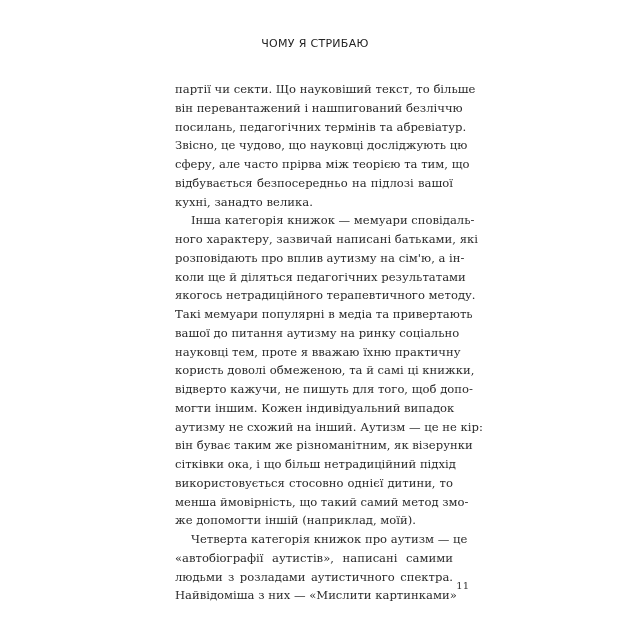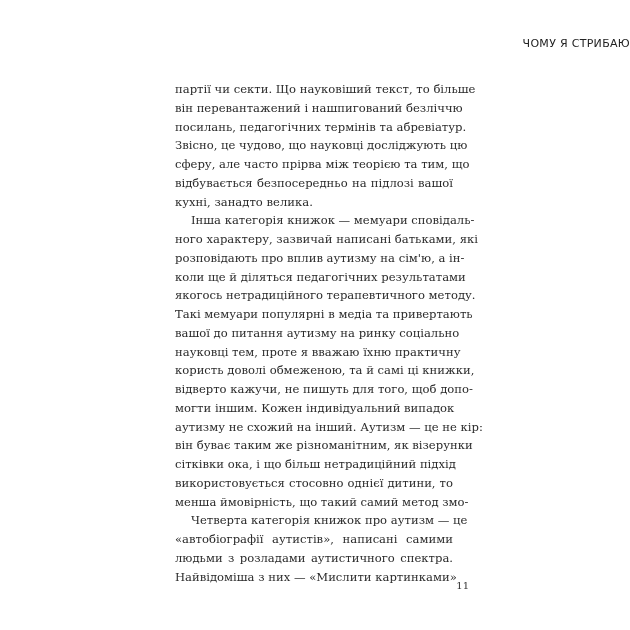--- a/index.html
+++ b/index.html
@@ -1,19 +1,19 @@
 <!DOCTYPE html>
 <html><head>
   <meta charset="utf-8">
   <style>
     html, body { margin:0; padding:0; background:#ffffff; }
     body { width:630px; height:630px; position:relative; overflow:hidden; }
     .page { position:absolute; left:0; top:0; width:630px; height:630px; background:#fff; }
     .running-head {
-      position:absolute; top:37px; left:0; width:630px; text-align:right;
+      position:absolute; top:37px; left:0; width:630px; text-align:center;
       font-family:"DejaVu Sans", sans-serif; font-size:11px; letter-spacing:0.3px;
       color:#222;
     }
     .body-text {
       position:absolute; left:175px; top:64px; width:278px;
       font-family:"DejaVu Serif", serif; font-size:11.6px; line-height:18.75px;
       color:#2a2a2a;
       margin-top:16px;
     }
     .line { display:block; white-space:nowrap; text-align:justify; text-align-last:justify; height:18.75px; }
@@ -52,20 +52,21 @@
       <span class="line">вашої до питання аутизму на ринку соціально</span>
       <span class="line">науковці тем, проте я вважаю їхню практичну</span>
       <span class="line">користь доволі обмеженою, та й самі ці книжки,</span>
       <span class="line">відверто кажучи, не пишуть для того, щоб допо-</span>
       <span class="line">могти іншим. Кожен індивідуальний випадок</span>
       <span class="line">аутизму не схожий на інший. Аутизм — це не кір:</span>
       <span class="line">він буває таким же різноманітним, як візерунки</span>
       <span class="line">сітківки ока, і що більш нетрадиційний підхід</span>
       <span class="line">використовується стосовно однієї дитини, то</span>
       <span class="line">менша ймовірність, що такий самий метод змо-</span>
+      <span class="line last">же допомогти іншій (наприклад, моїй).</span>
     </div>
 
     <div>
       <span class="line indent">Четверта категорія книжок про аутизм — це</span>
       <span class="line">«автобіографії аутистів», написані самими</span>
       <span class="line">людьми з розладами аутистичного спектра.</span>
       <span class="line">Найвідоміша з них — «Мислити картинками»</span>
     </div>
   </div>
 

